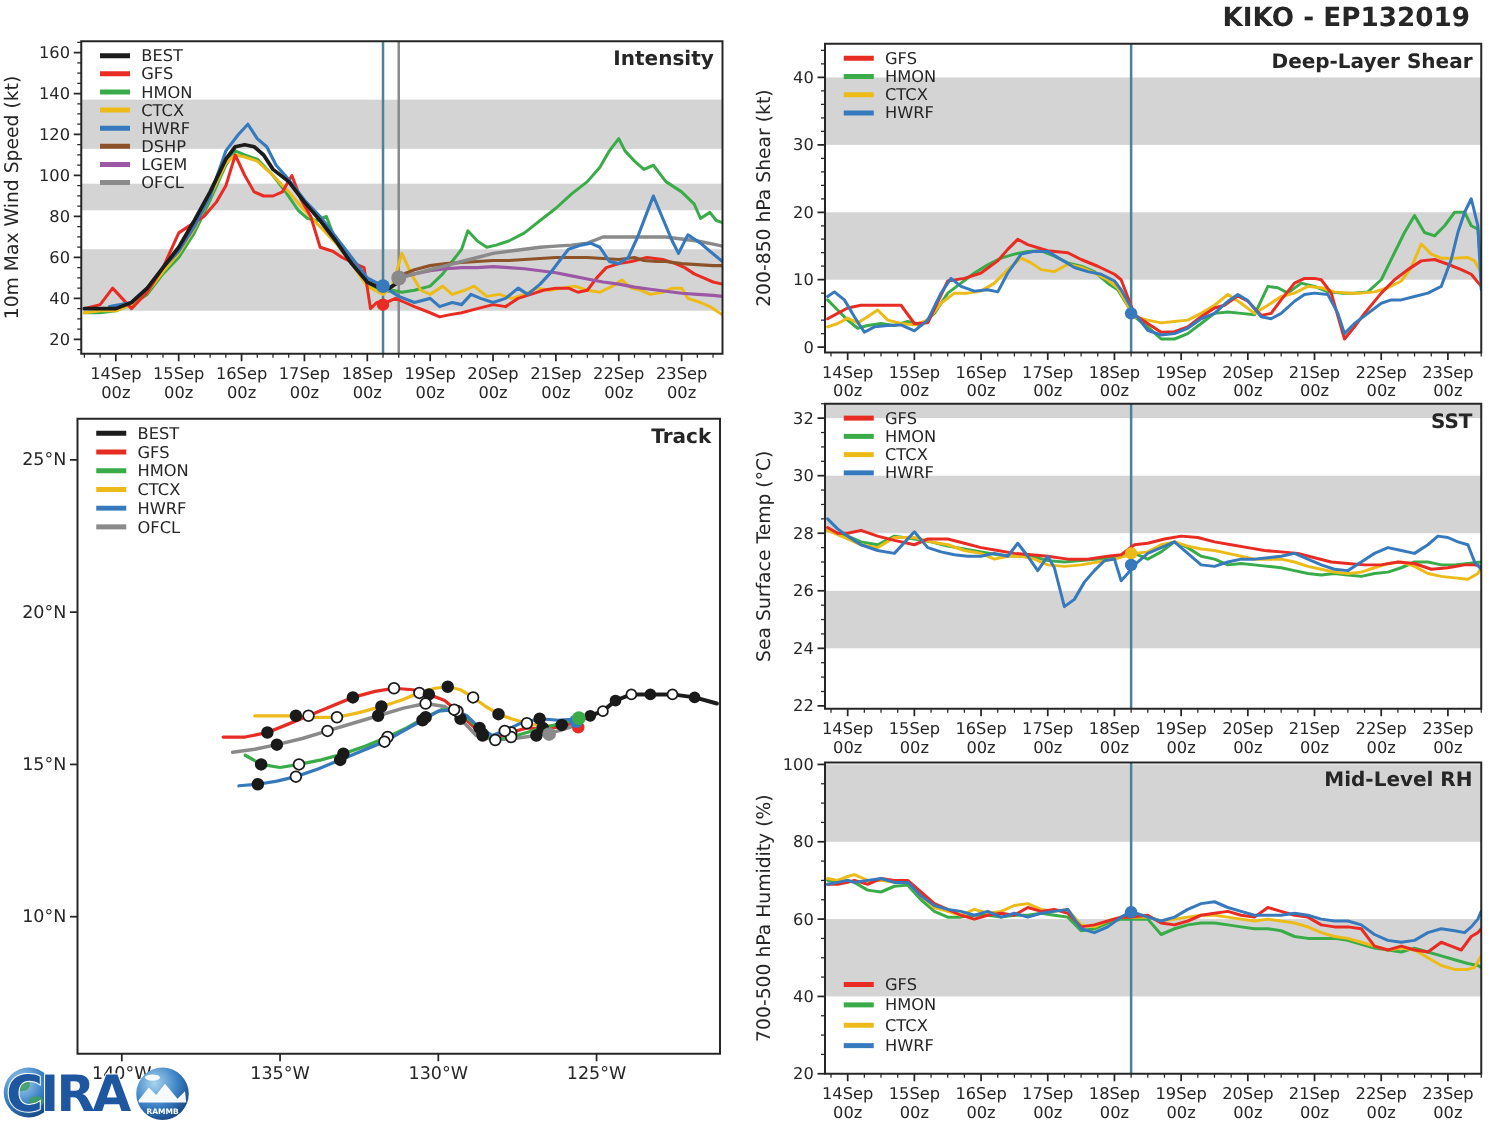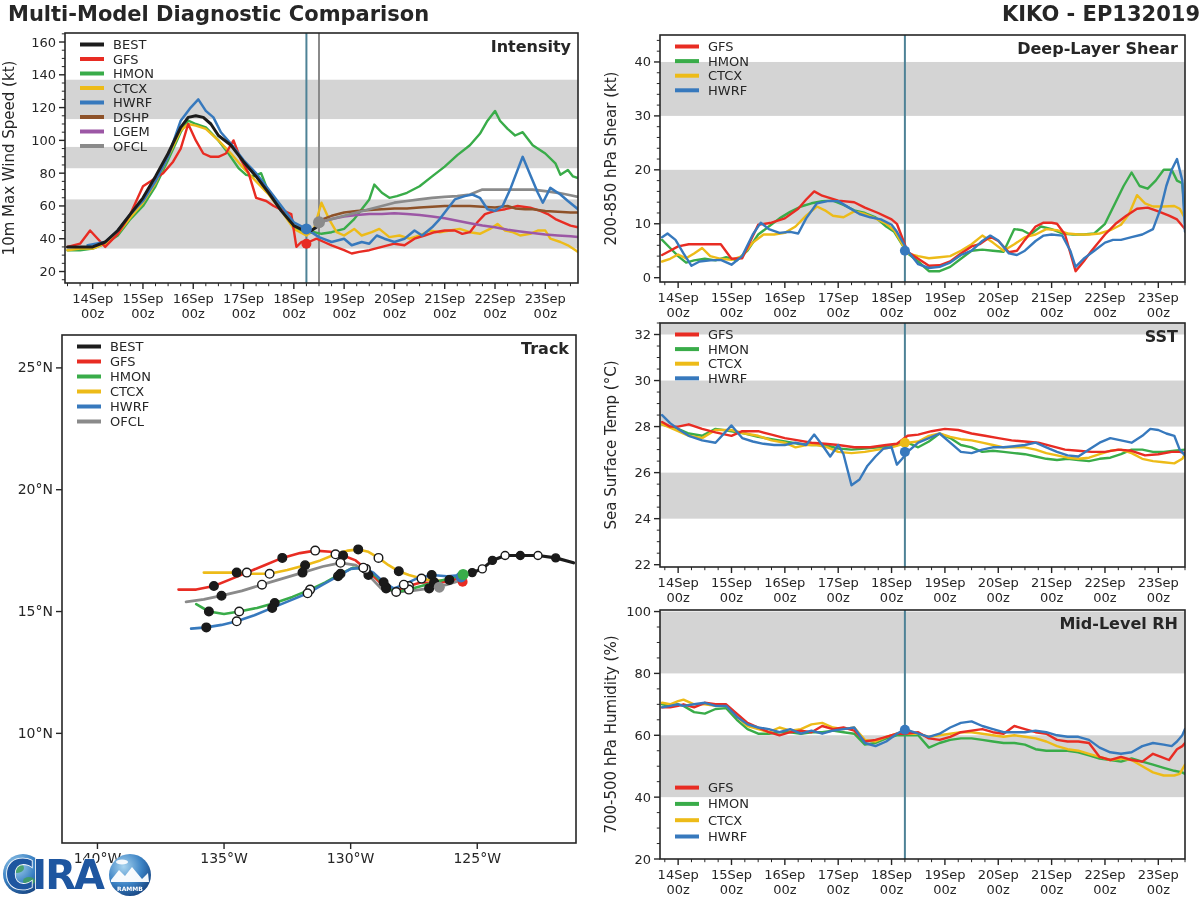--- a/index.html
+++ b/index.html
@@ -1,31 +1,30 @@
 <!DOCTYPE html>
 <html><head>
 <meta charset="utf-8">
 <style>
   html,body{margin:0;padding:0;background:#ffffff;}
   #page{position:relative;width:1200px;height:900px;background:#ffffff;overflow:hidden;
         font-family:"DejaVu Sans","Liberation Sans",sans-serif;}
   .hdr{position:absolute;top:2px;font-size:21px;font-weight:bold;color:#262626;}
   .hdr.left{left:8px;}
-  .hdr.right{right:0;}
+  .hdr.right{right:24px;}
   svg.panel{position:absolute;}
   svg text{font-family:"DejaVu Sans","Liberation Sans",sans-serif;}
   #logo{position:absolute;left:2px;top:846px;}
   .logo-text{font-size:40px;font-weight:bold;fill:#1e56a0;stroke:#ffffff;stroke-width:1.6;paint-order:stroke;letter-spacing:-2px;}
   .badge-text{font-size:6px;font-weight:bold;fill:#ffffff;}
 </style>
 </head>
 <body>
 
 <div id="page">
-  <div class="hdr left">Multi-Model Diagnostic Comparison</div>
   <div class="hdr right">KIKO - EP132019</div>
 
   <svg class="panel" style="left:0;top:26px" width="600" height="300">
       <clipPath id="cp-intensity">
         <rect x="65" y="7" width="513" height="250"></rect>
       </clipPath>
       <rect x="65" y="7" width="513" height="250" fill="#ffffff"></rect>
       <rect x="65" y="173.39344262295083" width="513" height="49.18032786885243" fill="#d4d4d4"></rect>
       <rect x="65" y="120.9344262295082" width="513" height="21.31147540983605" fill="#d4d4d4"></rect>
       <rect x="65" y="53.721311475409834" width="513" height="39.34426229508199" fill="#d4d4d4"></rect>

